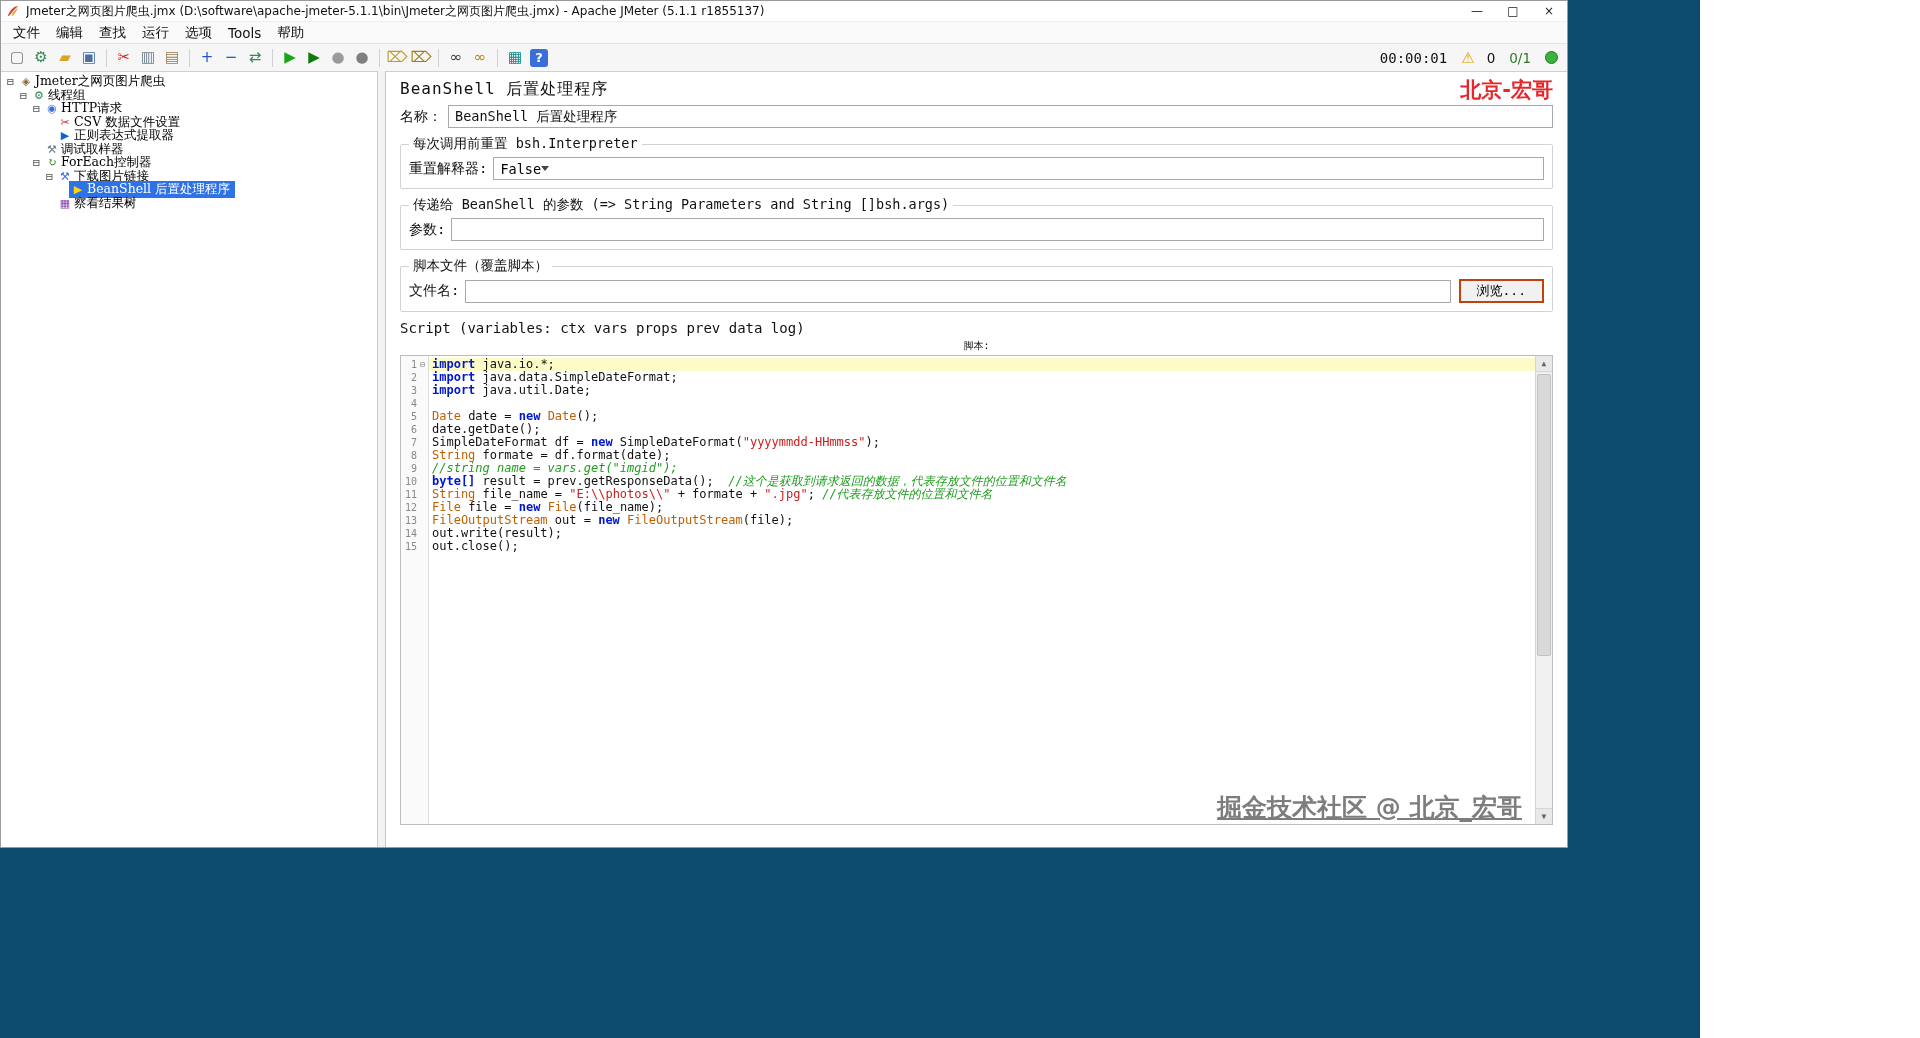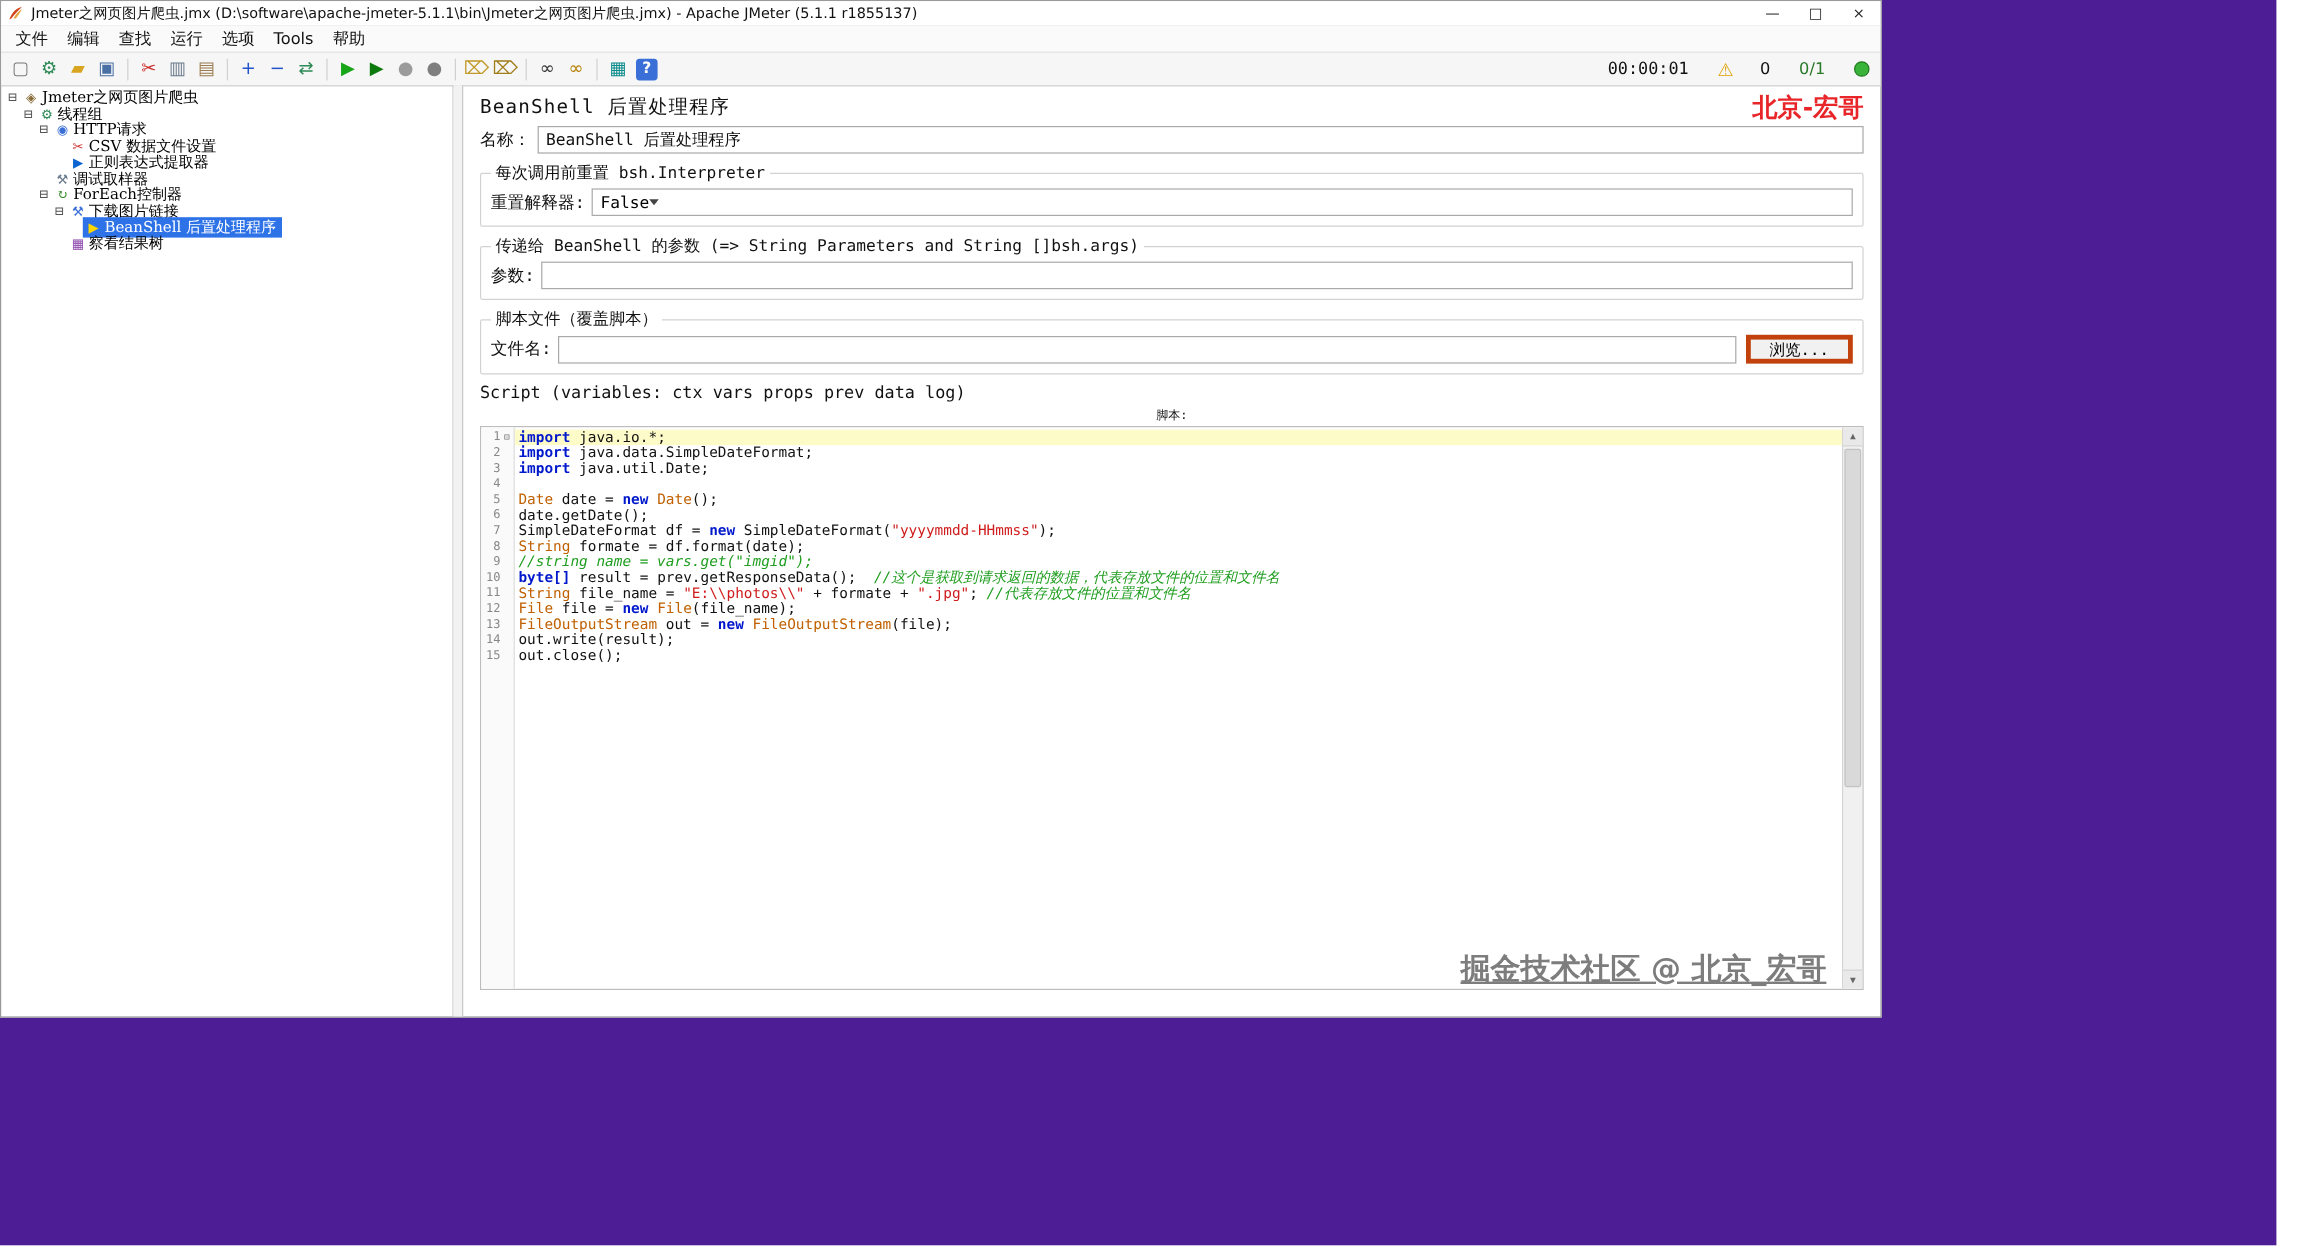--- a/index.html
+++ b/index.html
@@ -1,37 +1,37 @@
 <!DOCTYPE html>
 <html><head>
 <meta charset="utf-8">
 <style>
   html,body{margin:0;padding:0;background:#fff;overflow:hidden;}
-  .canvas{position:relative;width:1897px;height:1038px;background:#4c1d95;font-family:"DejaVu Sans",sans-serif;}
+  .canvas{position:relative;width:1700px;height:1038px;background:#0c4a6e;font-family:"DejaVu Sans",sans-serif;}
   .window{position:absolute;left:0;top:0;width:1568px;height:848px;background:#fff;border:1px solid #9a9a9a;box-sizing:border-box;}
 
   
   .titlebar{height:20px;display:flex;align-items:center;background:#ffffff;font-size:12px;color:#111;padding-left:5px;border-bottom:1px solid #eee;}
   .app-icon{width:15px;height:15px;margin-right:5px;display:flex;align-items:center;}
   .title-text{flex:1;white-space:nowrap;overflow:hidden;text-overflow:ellipsis;}
   .winbtn{width:36px;height:19px;display:flex;align-items:center;justify-content:center;font-size:12px;color:#222;cursor:default;}
 
   
   .menubar{height:21px;display:flex;align-items:center;background:#fafafa;font-size:13.5px;color:#111;padding-left:4px;}
   .menu-item{padding:2px 8px;cursor:default;}
 
   
   .toolbar{height:27px;display:flex;align-items:center;background:#f6f6f6;border-top:1px solid #e3e3e3;border-bottom:1px solid #cfcfcf;padding:0 5px;}
   .tb-icons{display:flex;align-items:center;gap:2px;}
   .tbtn{width:22px;height:22px;display:flex;align-items:center;justify-content:center;border-radius:3px;cursor:default;}
   .tglyph{font-size:15px;line-height:15px;}
   .tbtn.boxed{background:#3a6fd8;border-radius:3px;width:18px;height:18px;margin:2px;}
   .tbtn.boxed .tglyph{font-size:13px;font-weight:bold;}
   .tsep{width:1px;height:18px;background:#d0d0d0;margin:0 4px;}
-  .tb-right{margin-left:auto;display:flex;align-items:center;gap:24px;font-size:13.5px;padding-right:4px;}
+  .tb-right{margin-left:auto;display:flex;align-items:center;gap:14px;font-size:13.5px;padding-right:4px;}
   .timer{font-family:"DejaVu Sans Mono",monospace;font-size:14px;color:#111;}
   .warn{color:#e0a000;font-size:15px;}
   .warn-count{color:#111;margin-left:-2px;}
   .threads{color:#2a7a2a;}
   .health{width:13px;height:13px;border-radius:50%;background:#39b339;border:1px solid #1f7a1f;box-sizing:border-box;}
 
   
   .content{position:absolute;top:70px;left:0;right:0;bottom:0;display:flex;}
   .tree-panel{width:377px;box-sizing:border-box;border-right:1px solid #cccccc;padding-top:4px;overflow:hidden;font-family:"DejaVu Serif",serif;}
   .tree-row{height:13.5px;display:flex;align-items:center;font-size:12.5px;white-space:nowrap;cursor:default;}
@@ -47,21 +47,21 @@
   .panel-header{display:flex;justify-content:space-between;align-items:flex-start;margin-bottom:4px;}
   .panel-title{font-size:16px;letter-spacing:1px;color:#111;}
   .brand{color:#e8262a;font-size:21px;font-weight:bold;font-family:"DejaVu Sans",sans-serif;line-height:22px;}
   .field-row{display:flex;align-items:center;margin:4px 0;}
   .flabel{font-size:14px;color:#111;margin-right:6px;white-space:nowrap;}
   .tinput{flex:1;height:21px;border:1px solid #a9a9a9;font-family:"DejaVu Sans Mono",monospace;font-size:13.5px;padding:0 6px;background:#fff;color:#111;outline:none;min-width:0;}
   fieldset{border:1px solid #d2d2d2;border-radius:2px;margin:7px 0 0 0;padding:0 8px 4px 8px;}
   legend{font-size:13.5px;color:#111;padding:0 4px;}
   .combo{flex:1;height:21px;border:1px solid #a9a9a9;background:#fff;display:flex;align-items:center;justify-content:flex-start;padding-left:6px;font-size:13.5px;cursor:default;}
   .combo-arrow{width:0;height:0;border-left:4px solid transparent;border-right:4px solid transparent;border-top:5px solid #444;margin-right:6px;}
-  .browse{margin-left:8px;height:24px;padding:0 16px;background:#f1f1f1;border:4px solid #c2410c;font-size:13px;font-family:"DejaVu Sans Mono",monospace;cursor:default;}
+  .browse{margin-left:8px;height:24px;padding:0 16px;background:#f1f1f1;border:2px solid #c2410c;font-size:13px;font-family:"DejaVu Sans Mono",monospace;cursor:default;}
   .script-caption{margin-top:8px;font-size:14px;color:#111;}
   .script-label{text-align:center;font-size:10px;color:#111;margin:3px 0 2px 0;}
 
   
   .editor{position:relative;border:1px solid #bdbdbd;height:468px;display:flex;background:#fff;overflow:hidden;}
   .gutter{width:28px;flex:none;background:#fafafa;border-right:1px solid #ddd;padding-top:2px;box-sizing:border-box;}
   .gut-row{height:13px;display:flex;align-items:center;justify-content:flex-end;}
   .ln{font-family:"DejaVu Sans Mono",monospace;font-size:10px;color:#888;width:15px;text-align:right;}
   .fold{width:11px;font-size:8px;color:#777;text-align:center;}
   .code-area{flex:1;padding-top:2px;overflow:hidden;cursor:text;}

